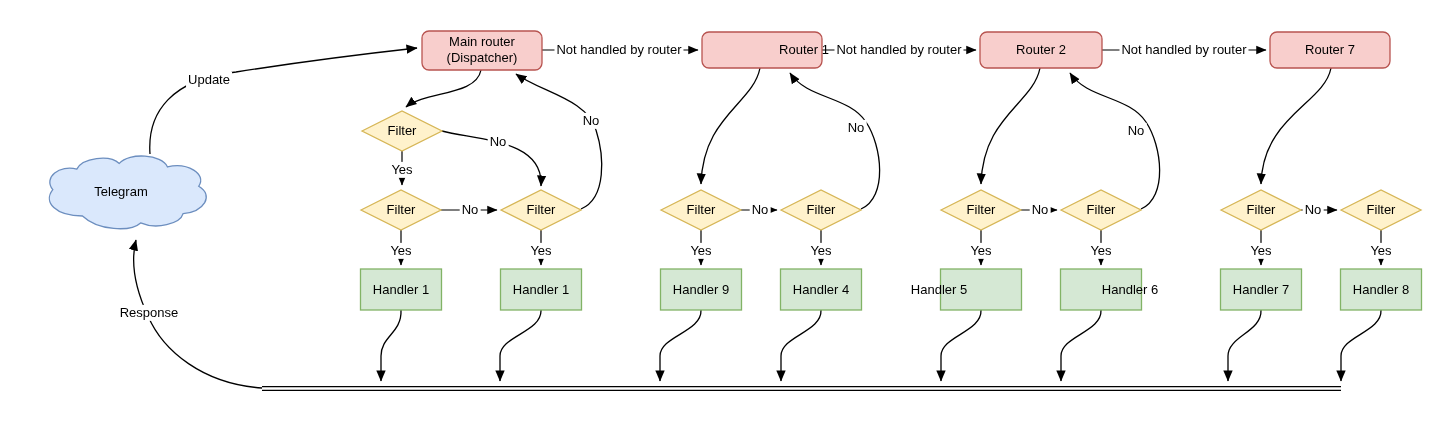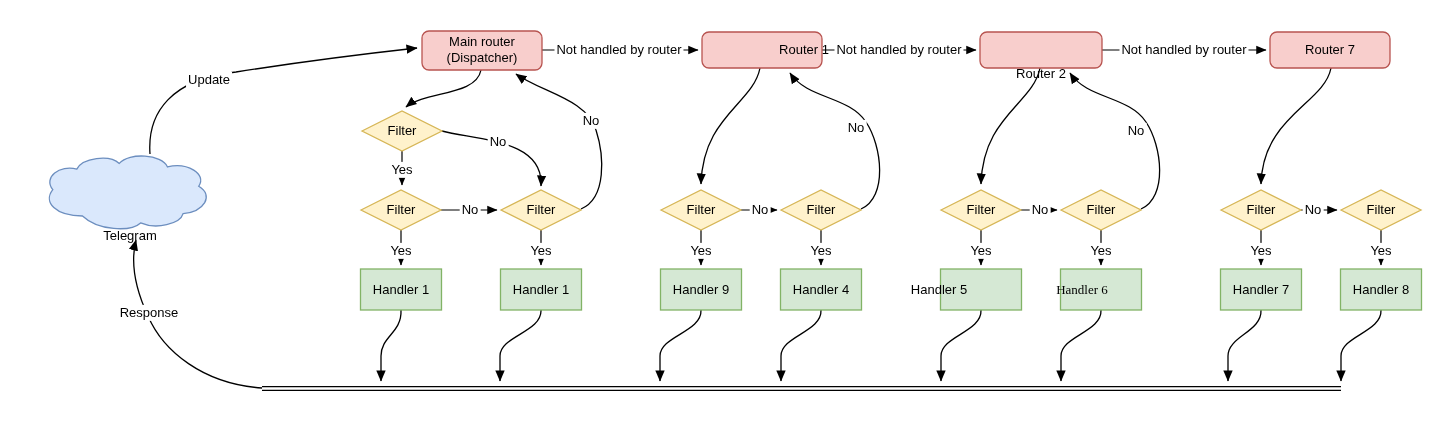--- a/index.html
+++ b/index.html
@@ -97,45 +97,45 @@
     <rect class="shape-handler" x="360.5" y="269" width="81" height="41"></rect>
     <rect class="shape-handler" x="500.5" y="269" width="81" height="41"></rect>
     <rect class="shape-handler" x="660.5" y="269" width="81" height="41"></rect>
     <rect class="shape-handler" x="780.5" y="269" width="81" height="41"></rect>
     <rect class="shape-handler" x="940.5" y="269" width="81" height="41"></rect>
     <rect class="shape-handler" x="1060.5" y="269" width="81" height="41"></rect>
     <rect class="shape-handler" x="1220.5" y="269" width="81" height="41"></rect>
     <rect class="shape-handler" x="1340.5" y="269" width="81" height="41"></rect>
   </svg>
 
-  <div class="lbl" style="left:130px;top:192px;margin-top:44px;">Telegram</div>
+  <div class="lbl" style="left:121px;top:192px;">Telegram</div>
   <div class="lbl" style="left:482px;top:50px;text-align:center;">
     <div>Main router</div>
     <div>(Dispatcher)</div>
   </div>
   <div class="lbl" style="left:804px;top:50px;">Router 1</div>
-  <div class="lbl" style="left:1041px;top:50px;margin-top:24px;">Router 2</div>
+  <div class="lbl" style="left:1041px;top:50px;">Router 2</div>
   <div class="lbl" style="left:1330px;top:50px;">Router 7</div>
 
   <div class="lbl" style="left:402px;top:131px;">Filter</div>
   <div class="lbl" style="left:401px;top:210px;">Filter</div>
   <div class="lbl" style="left:541px;top:210px;">Filter</div>
   <div class="lbl" style="left:701px;top:210px;">Filter</div>
   <div class="lbl" style="left:821px;top:210px;">Filter</div>
   <div class="lbl" style="left:981px;top:210px;">Filter</div>
   <div class="lbl" style="left:1101px;top:210px;">Filter</div>
   <div class="lbl" style="left:1261px;top:210px;">Filter</div>
   <div class="lbl" style="left:1381px;top:210px;">Filter</div>
 
   <div class="lbl" style="left:401px;top:290px;">Handler 1</div>
   <div class="lbl" style="left:541px;top:290px;">Handler 1</div>
   <div class="lbl" style="left:701px;top:290px;">Handler 9</div>
   <div class="lbl" style="left:821px;top:290px;">Handler 4</div>
   <div class="lbl" style="left:939px;top:290px;">Handler 5</div>
-  <div class="lbl" style="left:1082px;top:290px;font-family:Liberation Serif, serif;">Handler 6</div>
+  <div class="lbl" style="left:1130px;top:290px;">Handler 6</div>
   <div class="lbl" style="left:1261px;top:290px;">Handler 7</div>
   <div class="lbl" style="left:1381px;top:290px;">Handler 8</div>
 
   <div class="lbl elbl" style="left:209px;top:80px;">Update</div>
   <div class="lbl elbl" style="left:149px;top:313px;">Response</div>
 
   <div class="lbl elbl" style="left:619px;top:50px;">Not handled by router</div>
   <div class="lbl elbl" style="left:899px;top:50px;">Not handled by router</div>
   <div class="lbl elbl" style="left:1184px;top:50px;">Not handled by router</div>
 

